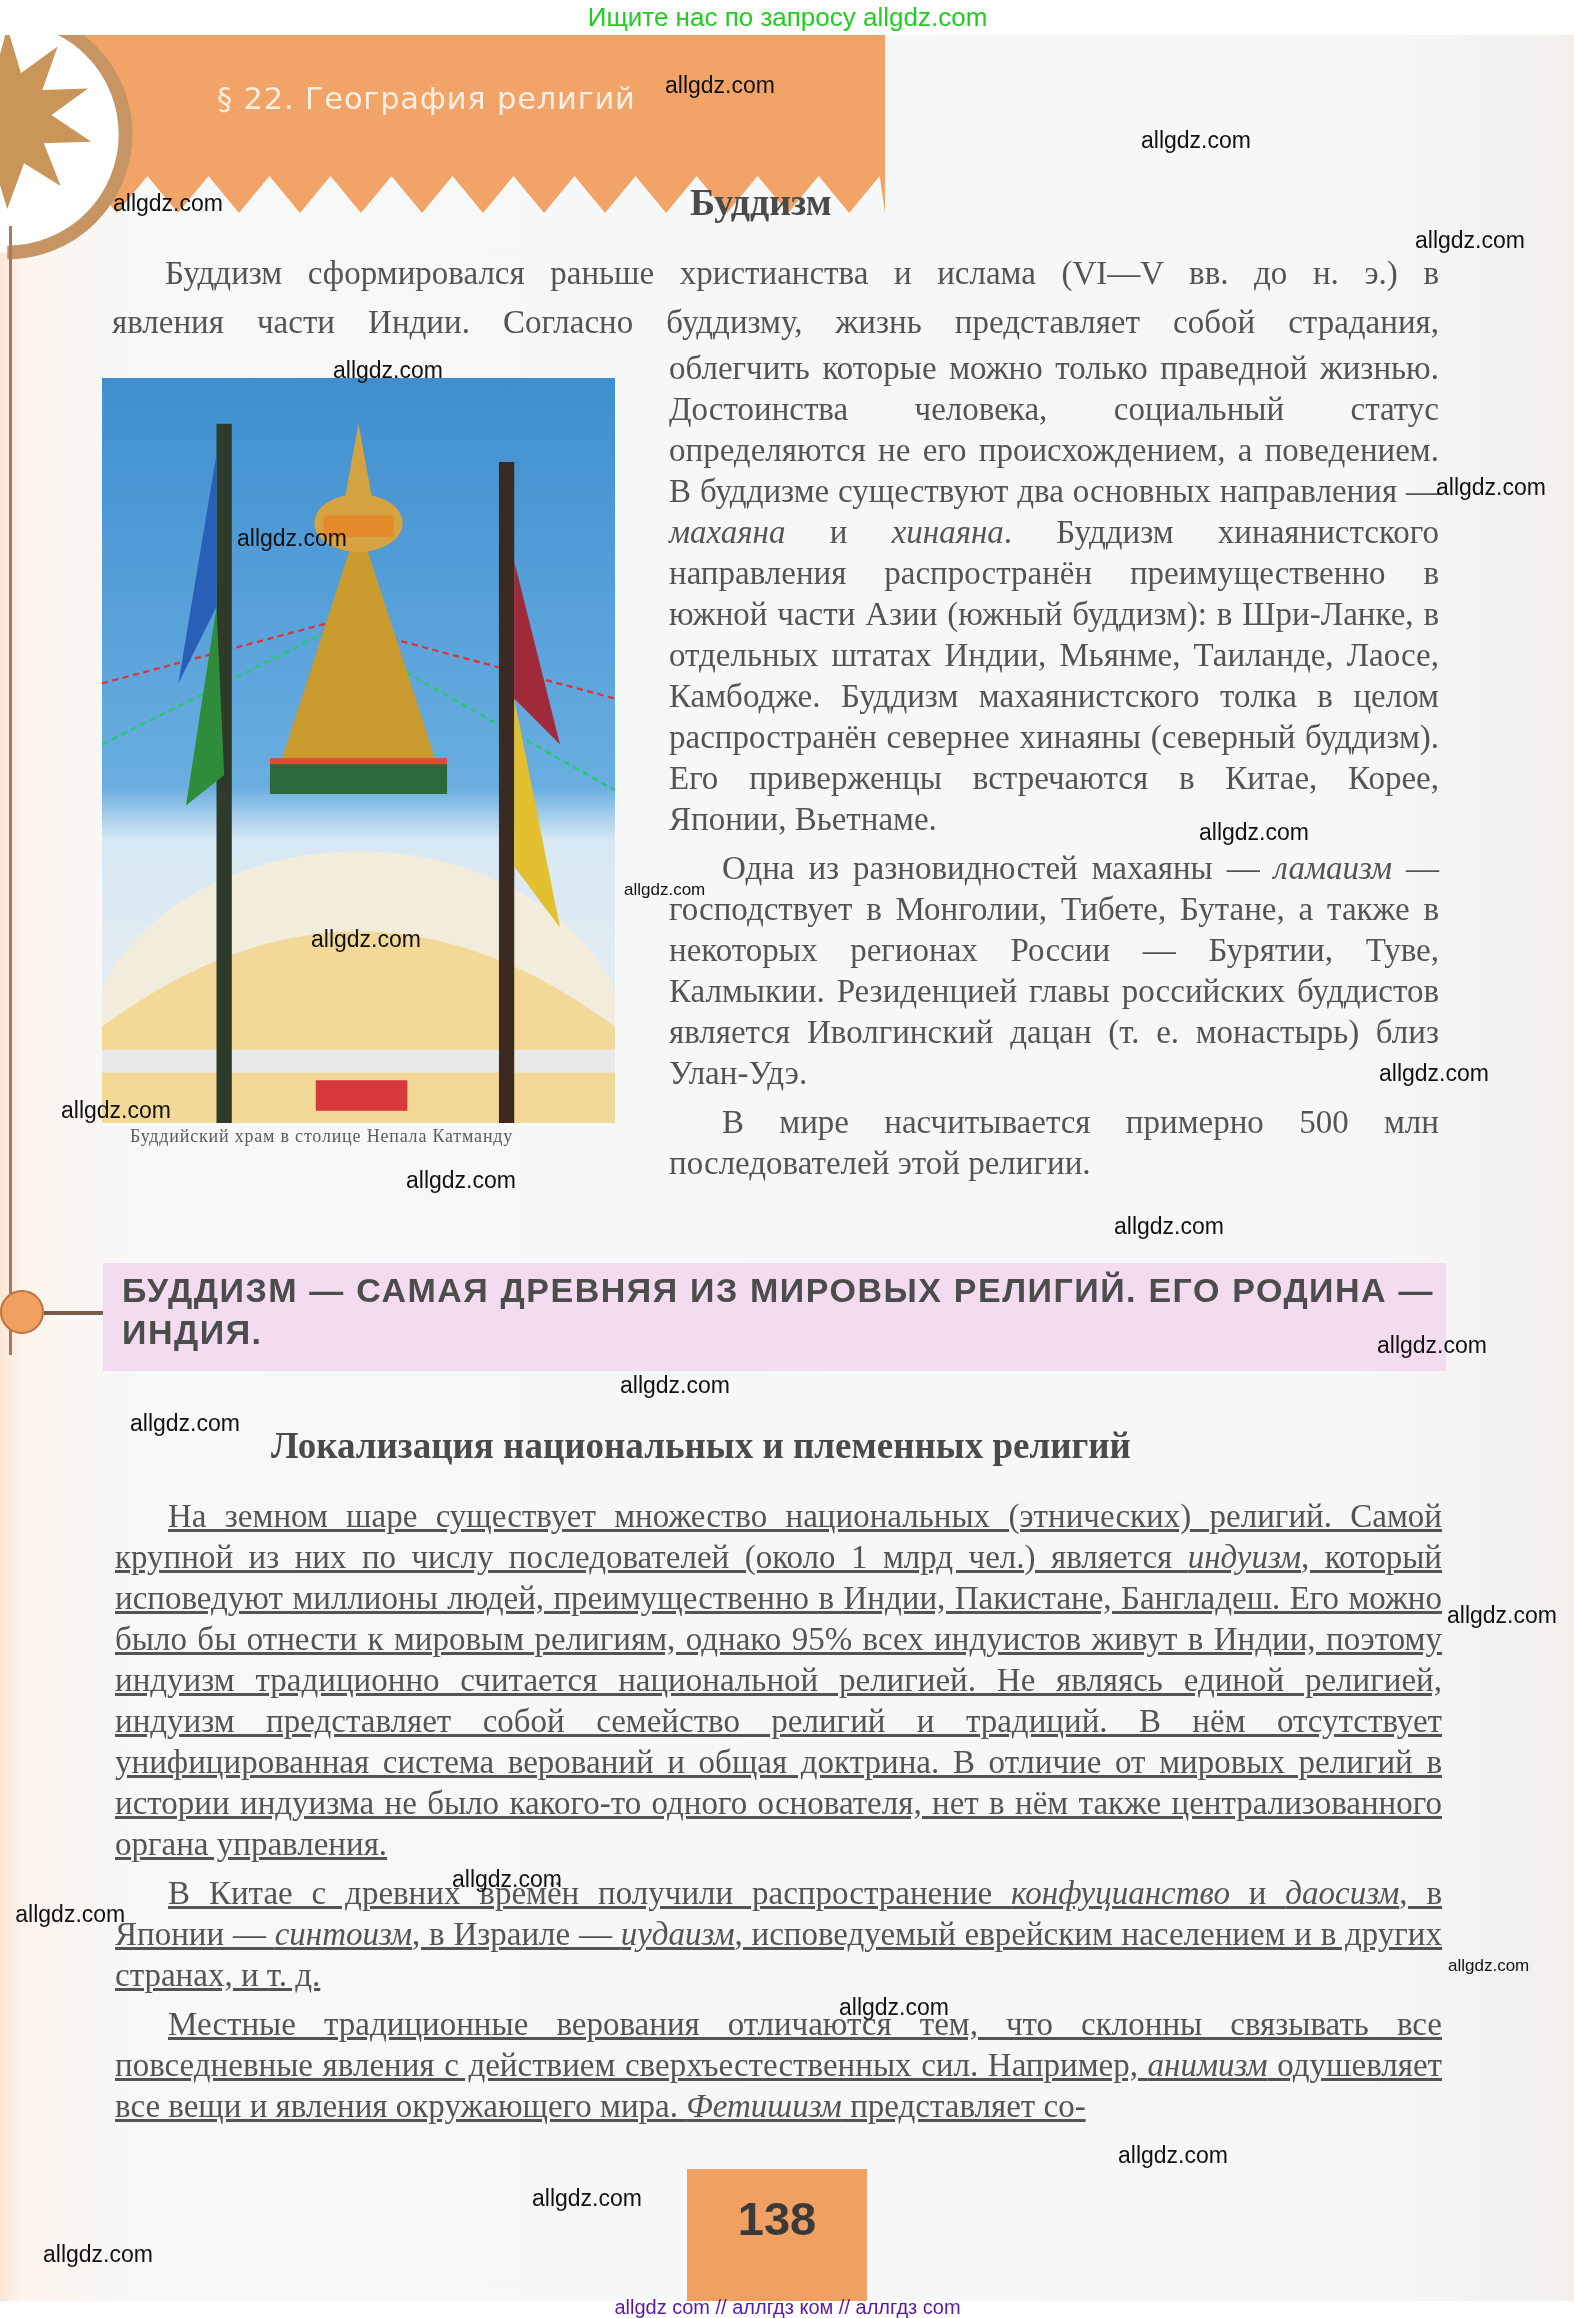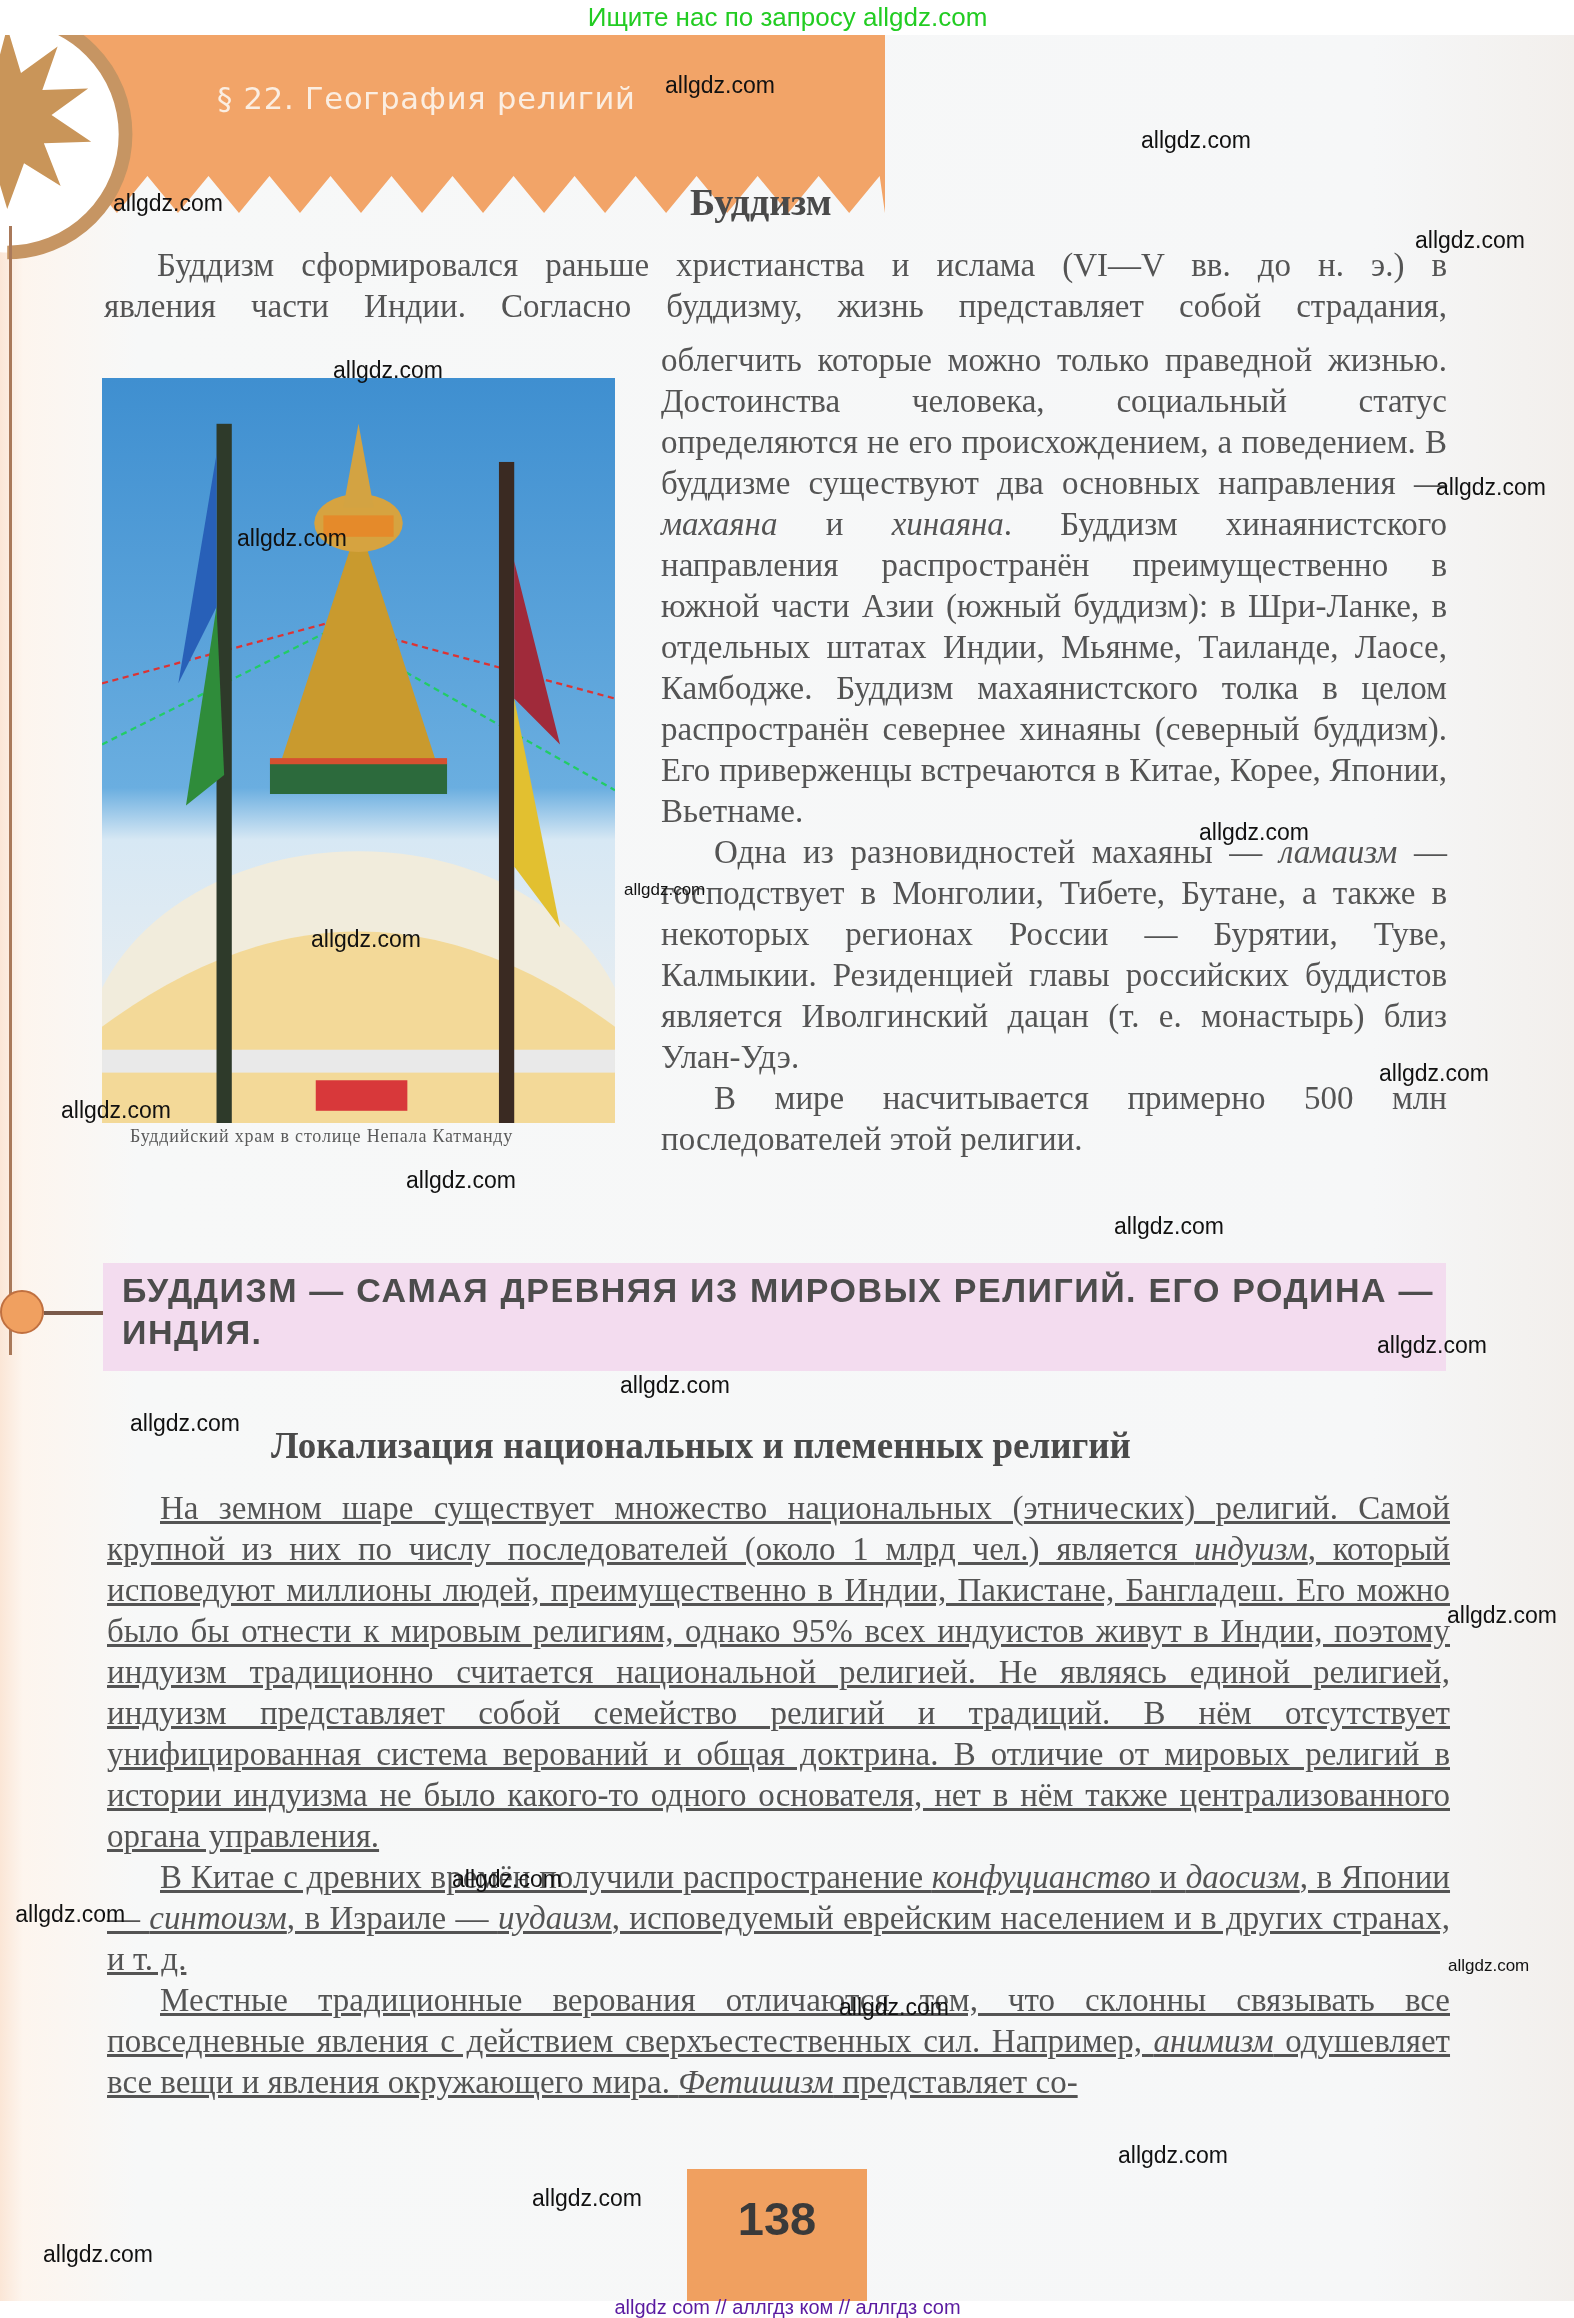--- a/index.html
+++ b/index.html
@@ -42,21 +42,21 @@
     position: absolute; left: 217px; top: 46px; color: #fbeee2;
     font-family: "DejaVu Sans", sans-serif; font-size: 30.5px; letter-spacing: 0.8px;
   }
   .h2 {
     position: absolute; color: #4a4a4a; font-weight: bold; font-size: 38px; text-align: right;
   }
   .body-text {
     position: absolute; color: #545454; font-size: 33px; line-height: 41px;
     text-align: justify;
   }
-  .body-text p { margin: 0; text-indent: 53px; }
+  .body-text p { margin: 8px; text-indent: 53px; }
   .body-text p.noindent { text-indent: 0; }
   .body-text i { font-style: italic; }
   .photo {
     position: absolute; left: 102px; top: 343px; width: 513px; height: 745px;
     overflow: hidden; background: linear-gradient(180deg, #3f8fd0 0%, #6aaee0 55%, #d7e8f4 62%, #f0f0f0 100%);
   }
   .caption {
     position: absolute; left: 114px; top: 1083px; width: 513px; color: #5a5a5a;
     font-size: 18px; line-height: 37px; text-align: justify; letter-spacing: 0.8px; margin-left: 16px;
   }

